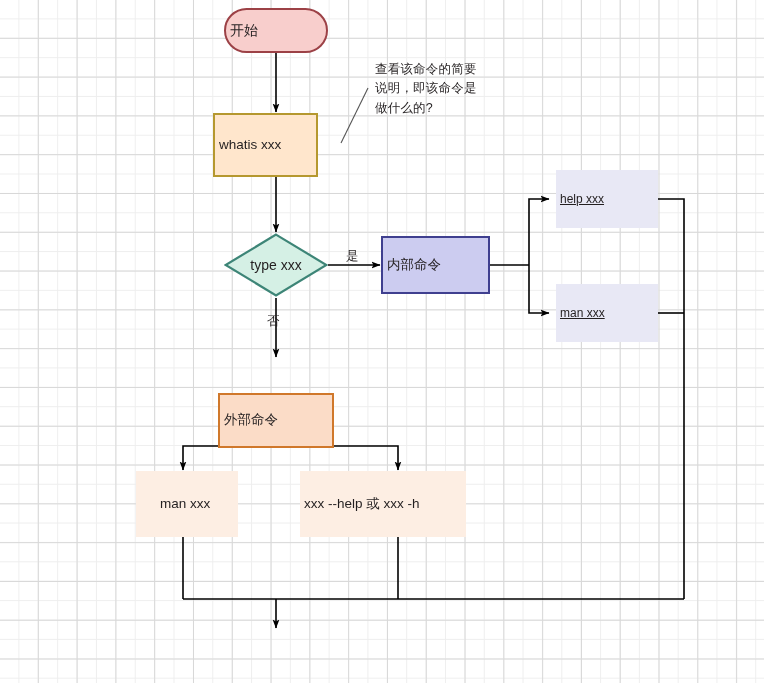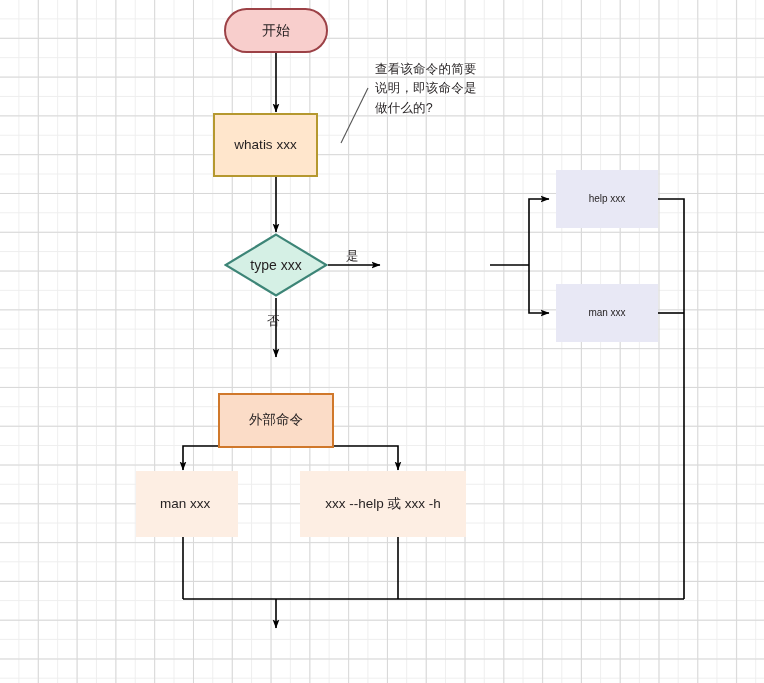--- a/index.html
+++ b/index.html
@@ -35,21 +35,20 @@
     top: 0;
     width: 764px;
     height: 683px;
     pointer-events: none;
   }
   .node {
     position: absolute;
     box-sizing: border-box;
     display: flex;
     align-items: center;
-    justify-content: center;
     text-align: center;
     color: #231f20;
     line-height: 1.25;
   }
   .node .label {
     display: block;
     padding: 0 4px;
   }
 
   
@@ -102,21 +101,22 @@
   .proc-orange {
     border: 2px solid #d0782b;
     background: #fbdcc7;
     font-size: 13.5px;
   }
 
   
   .proc-lavender {
     border: none;
     background: #e8e8f5;
-    font-size: 10px;
+    font-size: 12px;
+    text-decoration: underline;
   }
 
   
   .proc-peach {
     border: none;
     background: #fdeee3;
     font-size: 13.5px;
   }
 
   .annotation {
@@ -191,20 +191,23 @@
     <span class="label">whatis xxx</span>
   </div>
 
   <div class="decision-wrap" style="left:224px; top:233px; width:104px; height:64px;">
     <svg class="decision-shape" viewBox="0 0 104 64" preserveAspectRatio="none">
       <polygon points="52,1.6 102.4,32 52,62.4 1.6,32" fill="#d5f0e5" stroke="#3d8577" stroke-width="2.2"></polygon>
     </svg>
     <div class="decision-text">type xxx</div>
   </div>
 
+  <div class="node proc-blue" style="left:381px; top:236px; width:109px; height:58px;">
+    <span class="label">内部命令</span>
+  </div>
 
   <div class="node proc-orange" style="left:218px; top:357px; width:116px; height:55px;margin-top:36px;">
     <span class="label">外部命令</span>
   </div>
 
   <div class="node proc-lavender" style="left:556px; top:170px; width:102px; height:58px;">
     <span class="label">help xxx</span>
   </div>
 
   <div class="node proc-lavender" style="left:556px; top:284px; width:102px; height:58px;">

